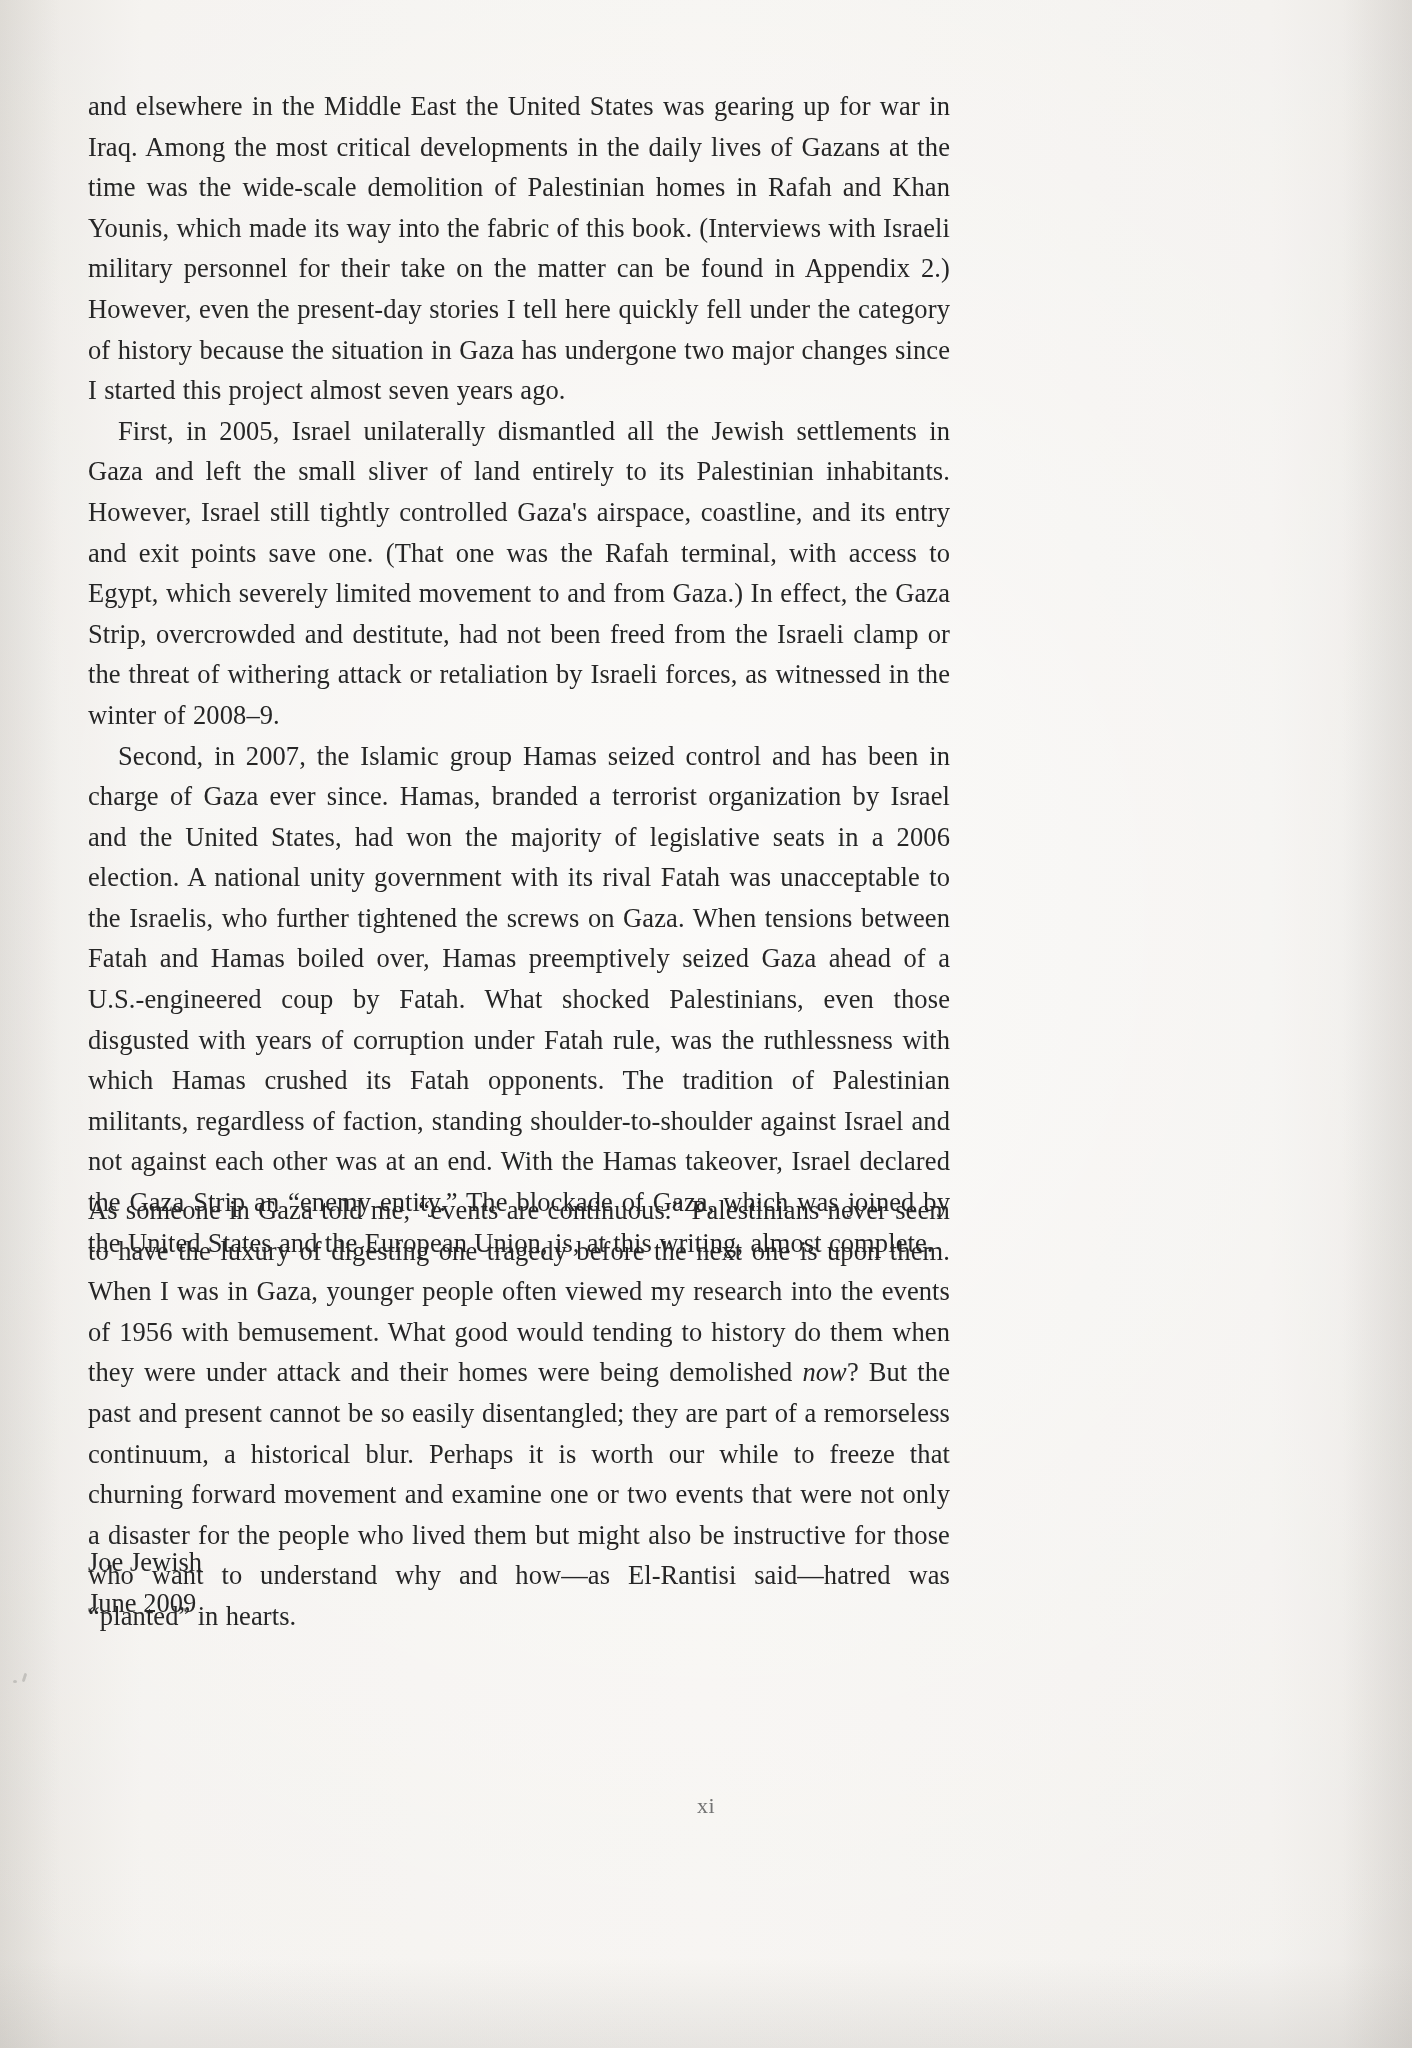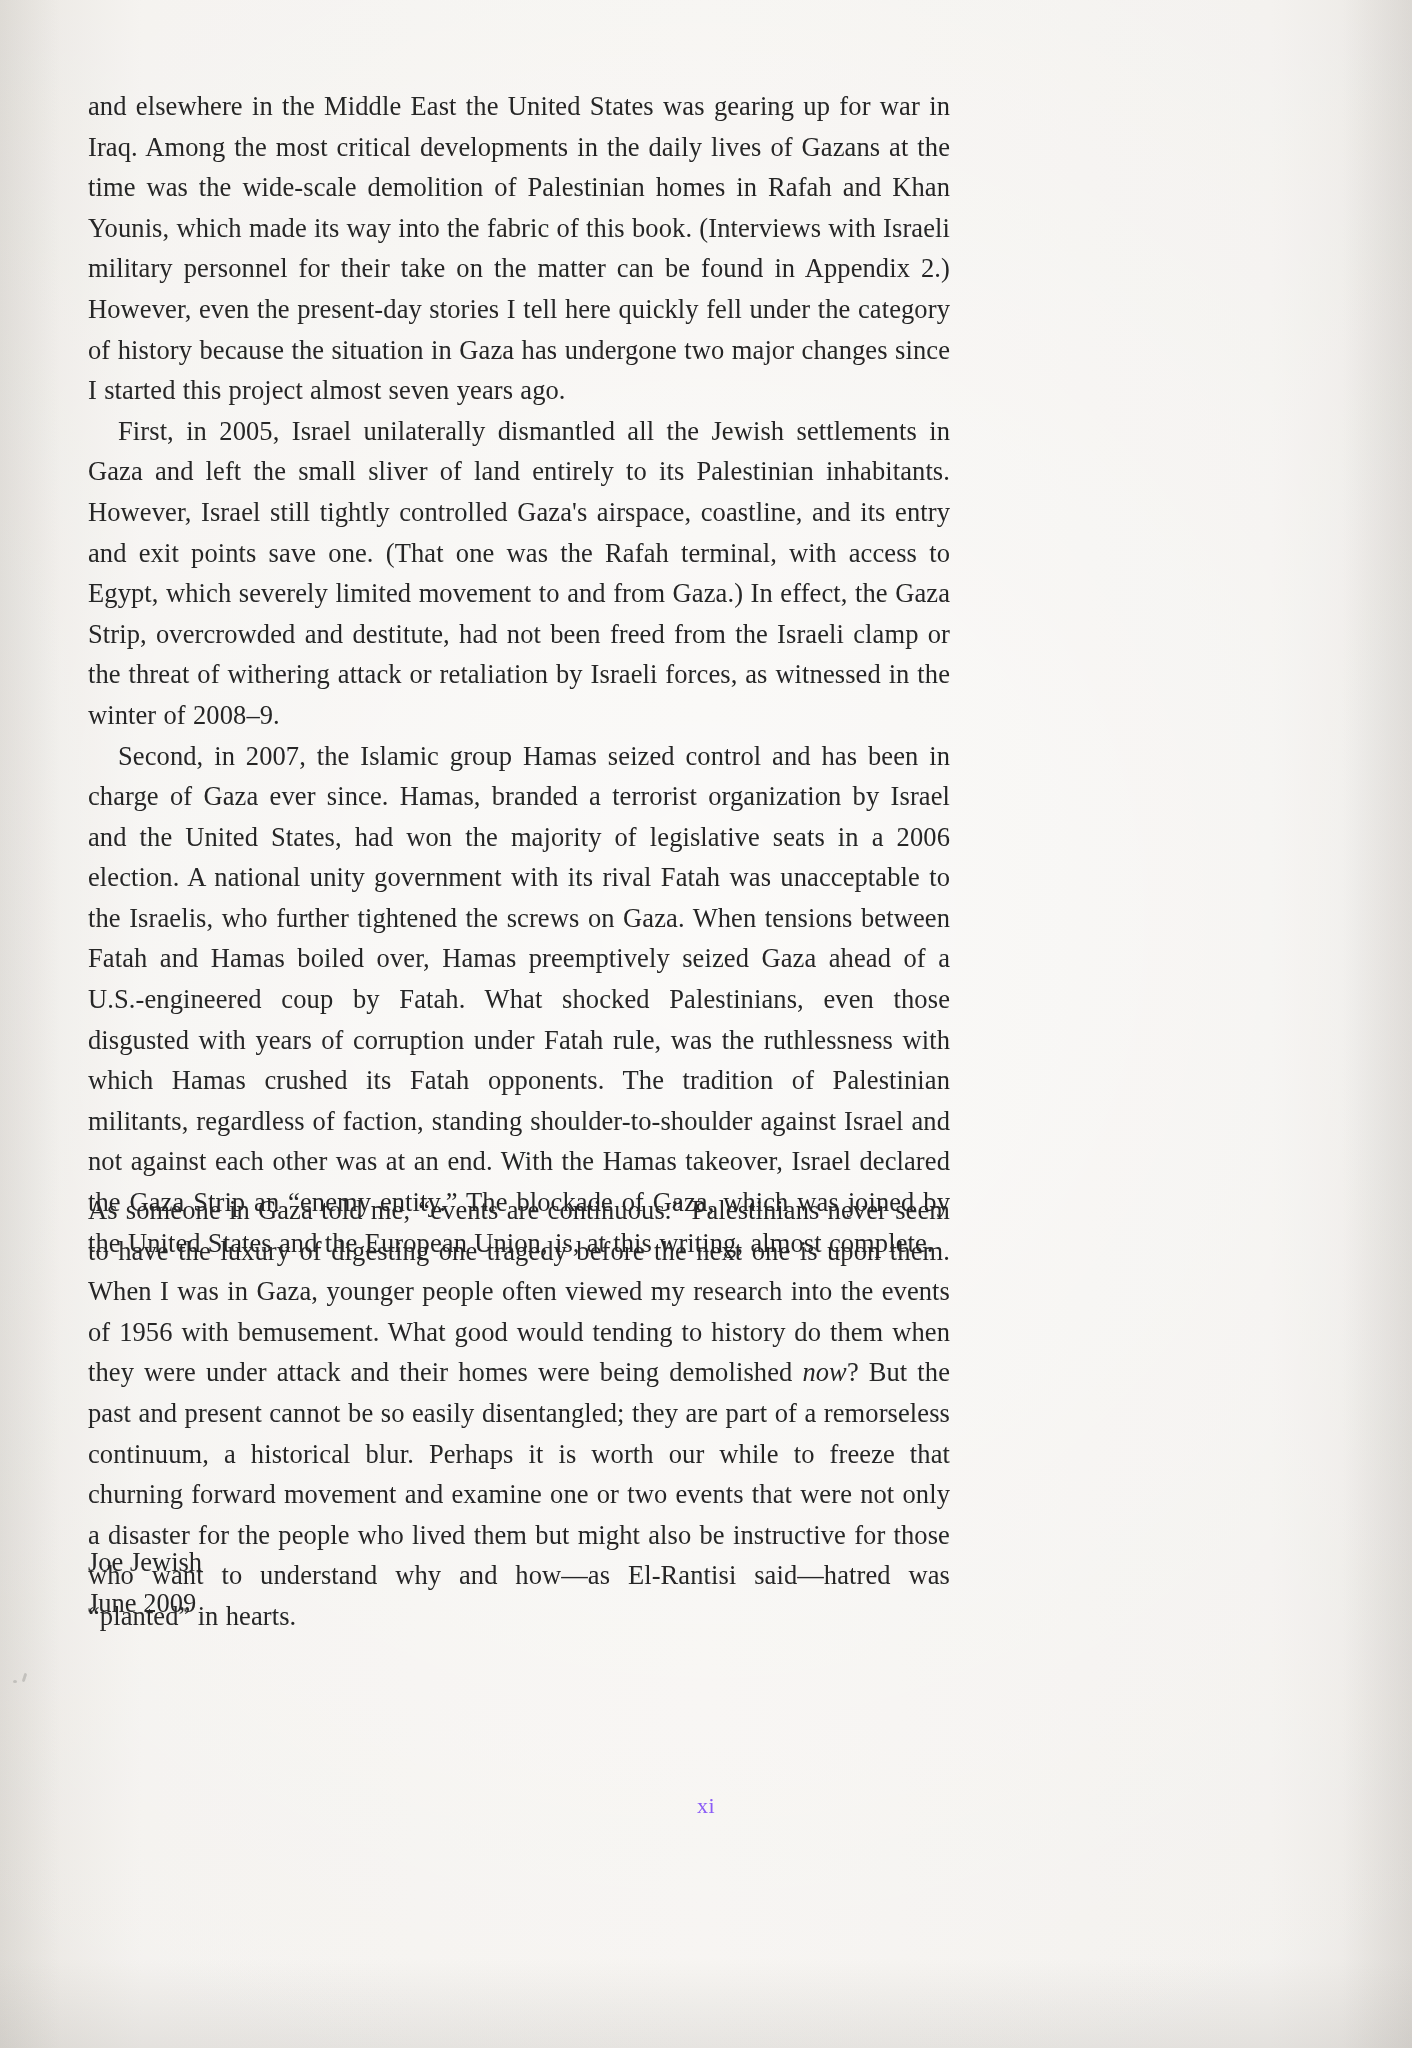--- a/index.html
+++ b/index.html
@@ -68,21 +68,21 @@
     white-space: nowrap;
   }
   .folio {
     position: absolute;
     left: 0;
     top: 1793px;
     width: 1412px;
     text-align: center;
     font-size: 22px;
     letter-spacing: 0.5px;
-    color: #8b5cf6;
+    color: #737373;
   }
   em.emph {
     font-style: italic;
   }
   
   .scan-artifact {
     position: absolute;
     left: 12px;
     top: 1672px;
     width: 24px;

